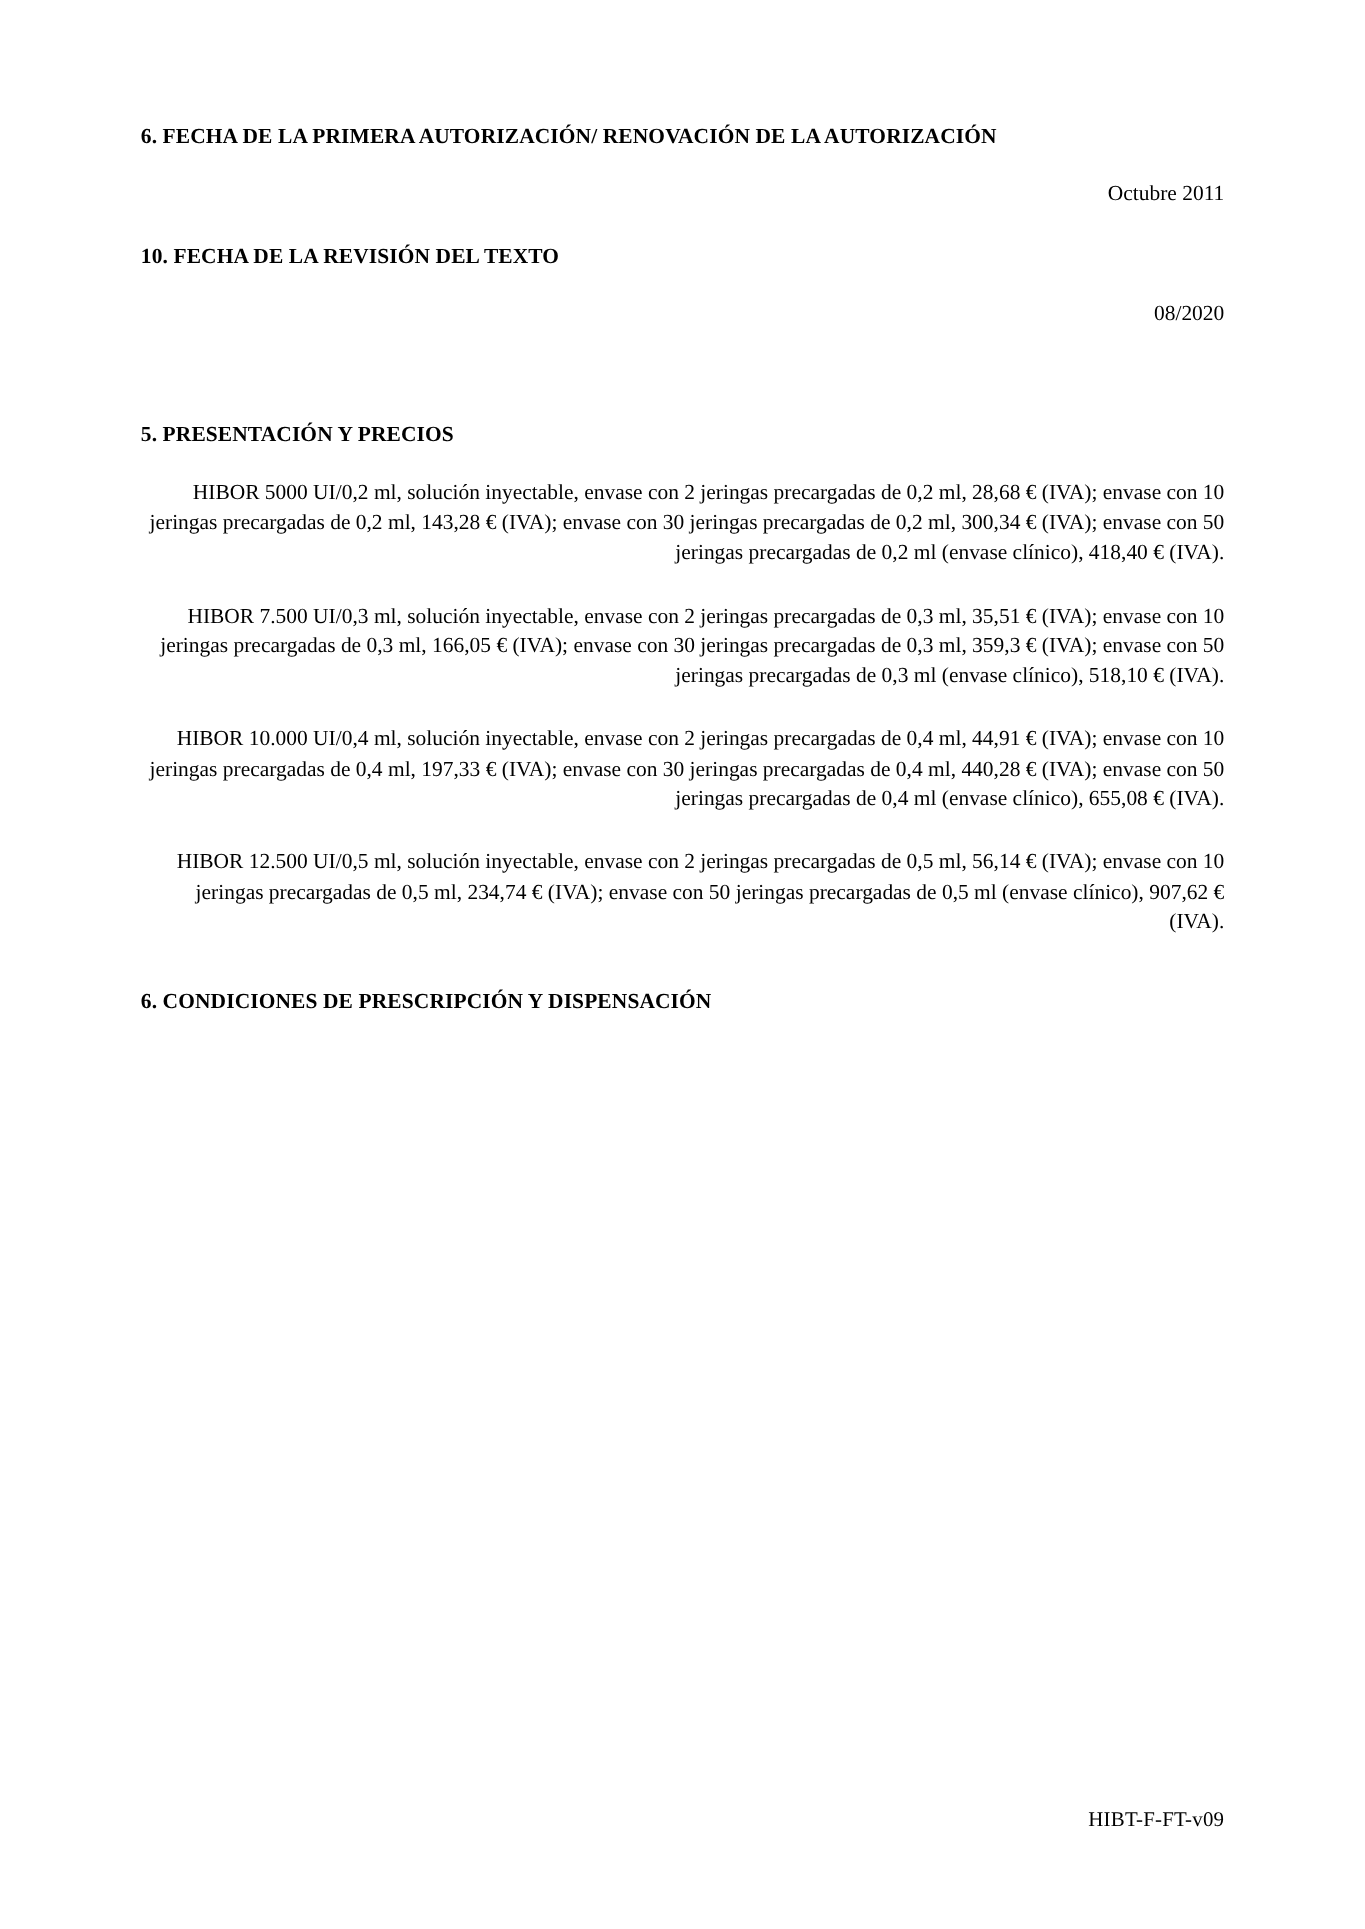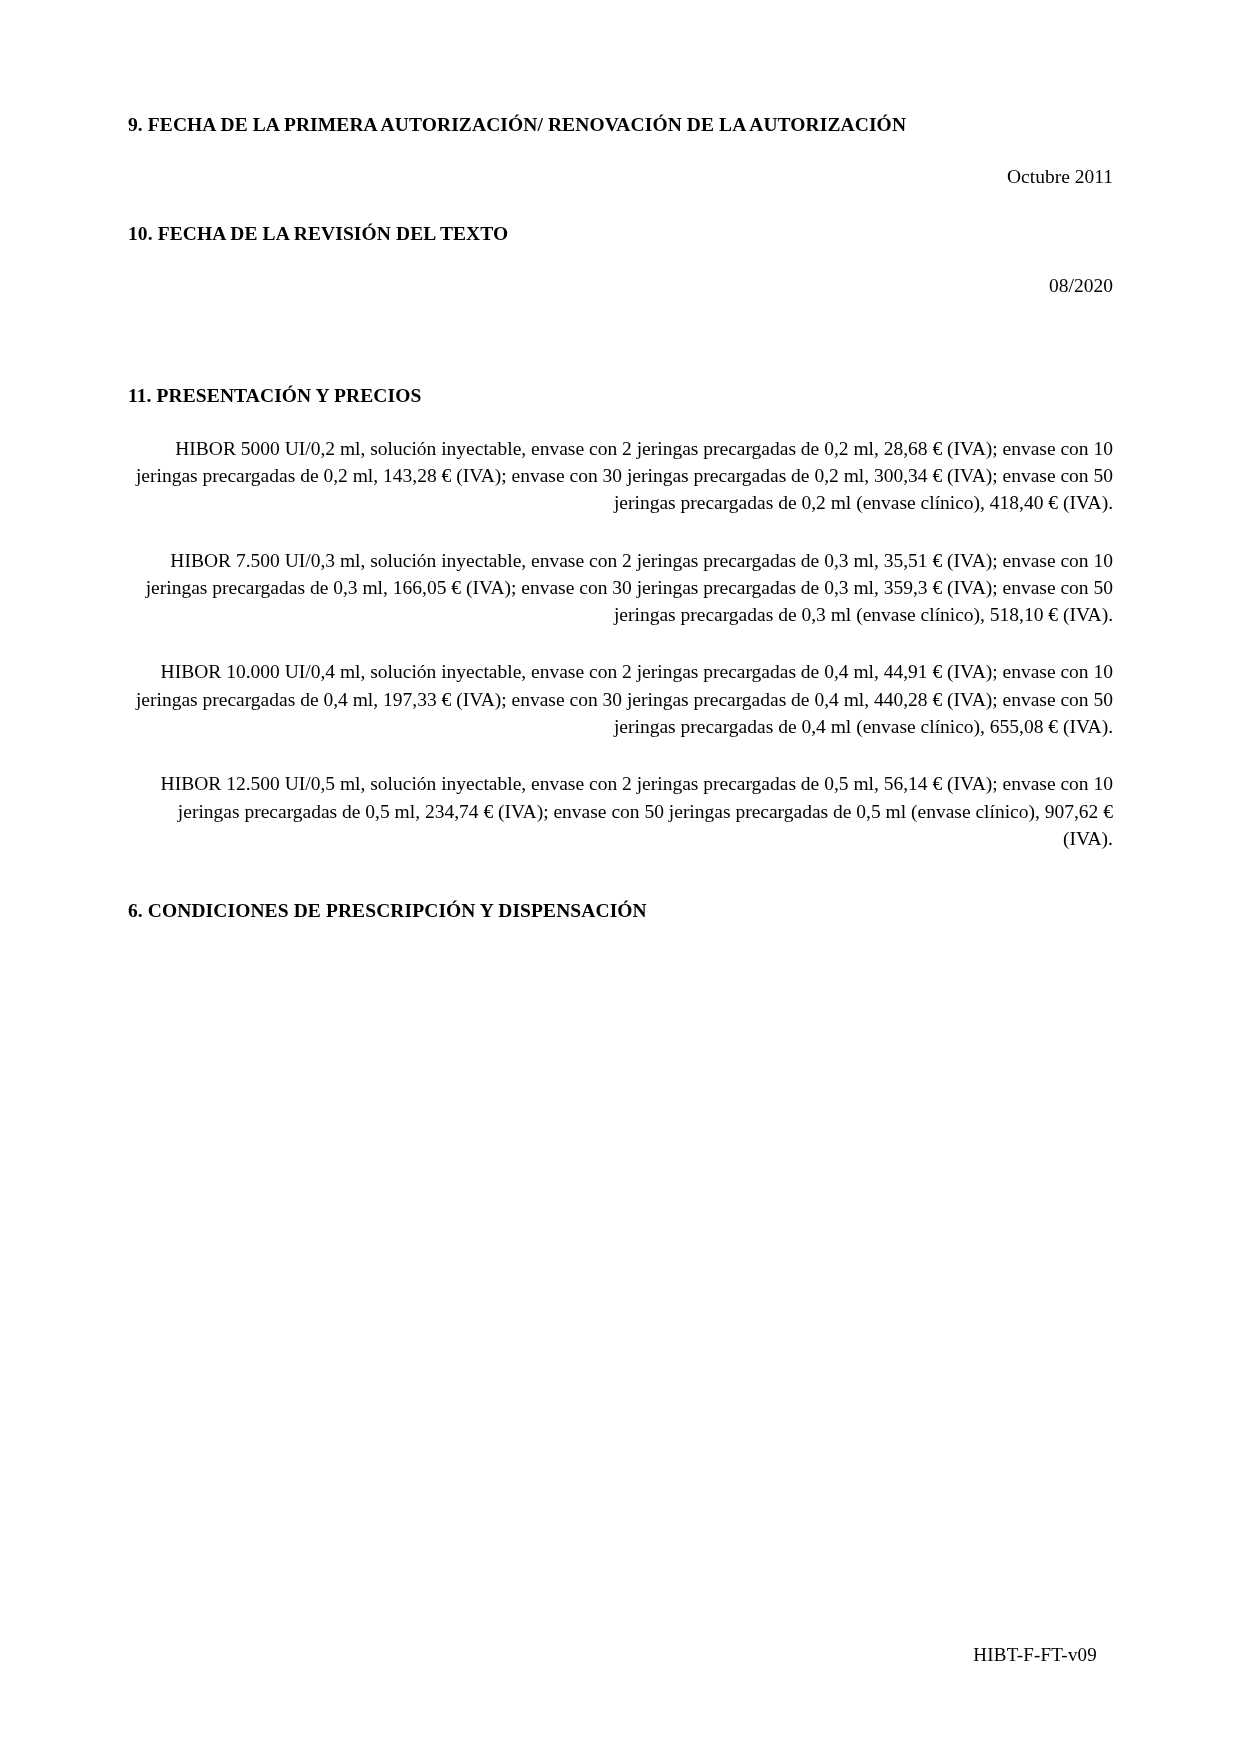--- a/index.html
+++ b/index.html
@@ -39,54 +39,54 @@
   .gap-sm { height: 26px; }
   .gap-md { height: 30px; }
   .gap-lg { height: 46px; }
   .gap-xl { height: 54px; }
   a.weblink {
     color: #1d4f91;
     text-decoration: underline;
   }
   .footer {
     position: absolute;
-    right: 144px;
+    right: 128px;
     bottom: 88px;
     font-family: "Liberation Serif", "DejaVu Serif", serif;
     font-size: 19px;
     color: #000000;
     letter-spacing: 0.2px;
   }
 </style>
 </head>
 <body>
 
 <div class="page">
   <div class="content">
 
-    <h2 class="section-heading">9. FECHA DE LA PRIMERA AUTORIZACIÓN/ RENOVACIÓN DE LA AUTORIZACIÓN</h2>
+    <h2 class="section-heading">6. FECHA DE LA PRIMERA AUTORIZACIÓN/ RENOVACIÓN DE LA AUTORIZACIÓN</h2>
 
     <div class="gap-sm"></div>
 
     <p class="para">Octubre 2011</p>
 
     <div class="gap-md"></div>
 
     <h2 class="section-heading">10. FECHA DE LA REVISIÓN DEL TEXTO</h2>
 
     <div class="gap-sm"></div>
 
     <p class="para">08/2020</p>
 
     <div class="gap-md"></div>
 
 
     <div class="gap-xl"></div>
 
-    <h2 class="section-heading">11. PRESENTACIÓN Y PRECIOS</h2>
+    <h2 class="section-heading">5. PRESENTACIÓN Y PRECIOS</h2>
 
     <div class="gap-sm"></div>
 
     <p class="para">HIBOR 5000 UI/0,2 ml, solución inyectable, envase con 2 jeringas precargadas de 0,2 ml, 28,68 € (IVA); envase con 10 jeringas precargadas de 0,2 ml, 143,28 € (IVA); envase con 30 jeringas precargadas de 0,2 ml, 300,34 € (IVA); envase con 50 jeringas precargadas de 0,2 ml (envase clínico), 418,40 € (IVA).</p>
 
     <div class="gap-md"></div>
 
     <p class="para">HIBOR 7.500 UI/0,3 ml, solución inyectable, envase con 2 jeringas precargadas de 0,3 ml, 35,51 € (IVA); envase con 10 jeringas precargadas de 0,3 ml, 166,05 € (IVA); envase con 30 jeringas precargadas de 0,3 ml, 359,3 € (IVA); envase con 50 jeringas precargadas de 0,3 ml (envase clínico), 518,10 € (IVA).</p>
 
     <div class="gap-md"></div>

